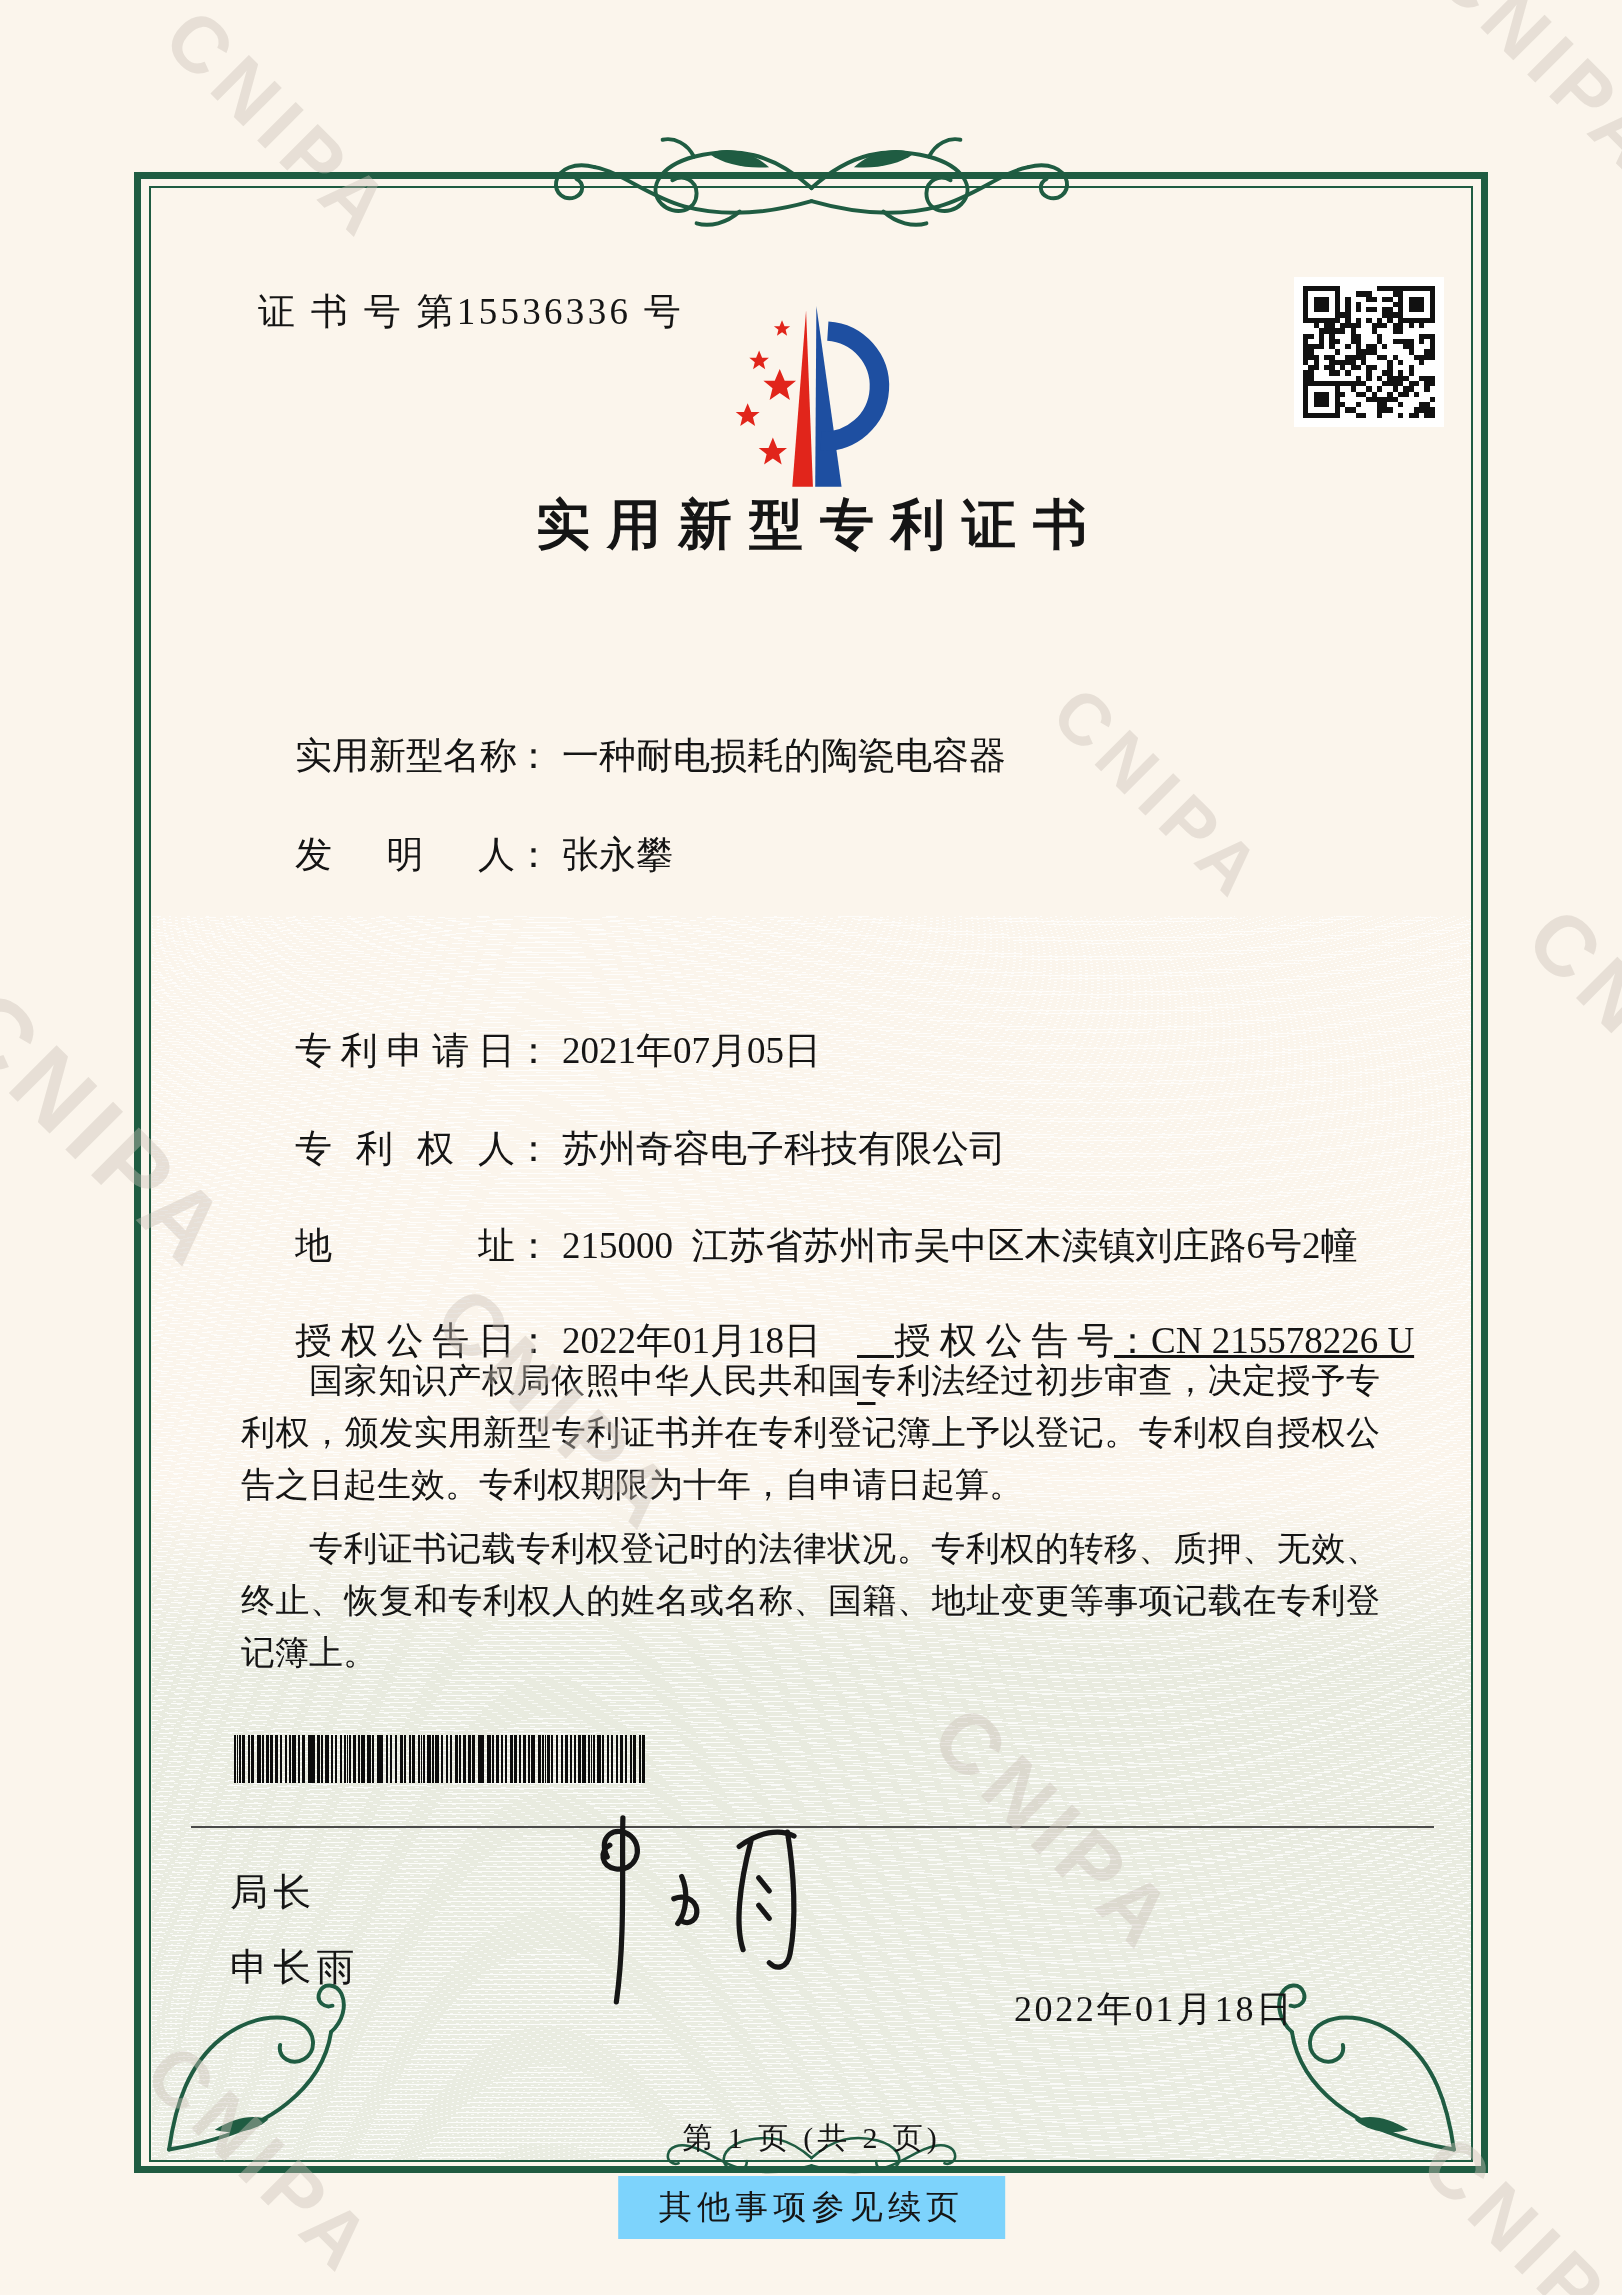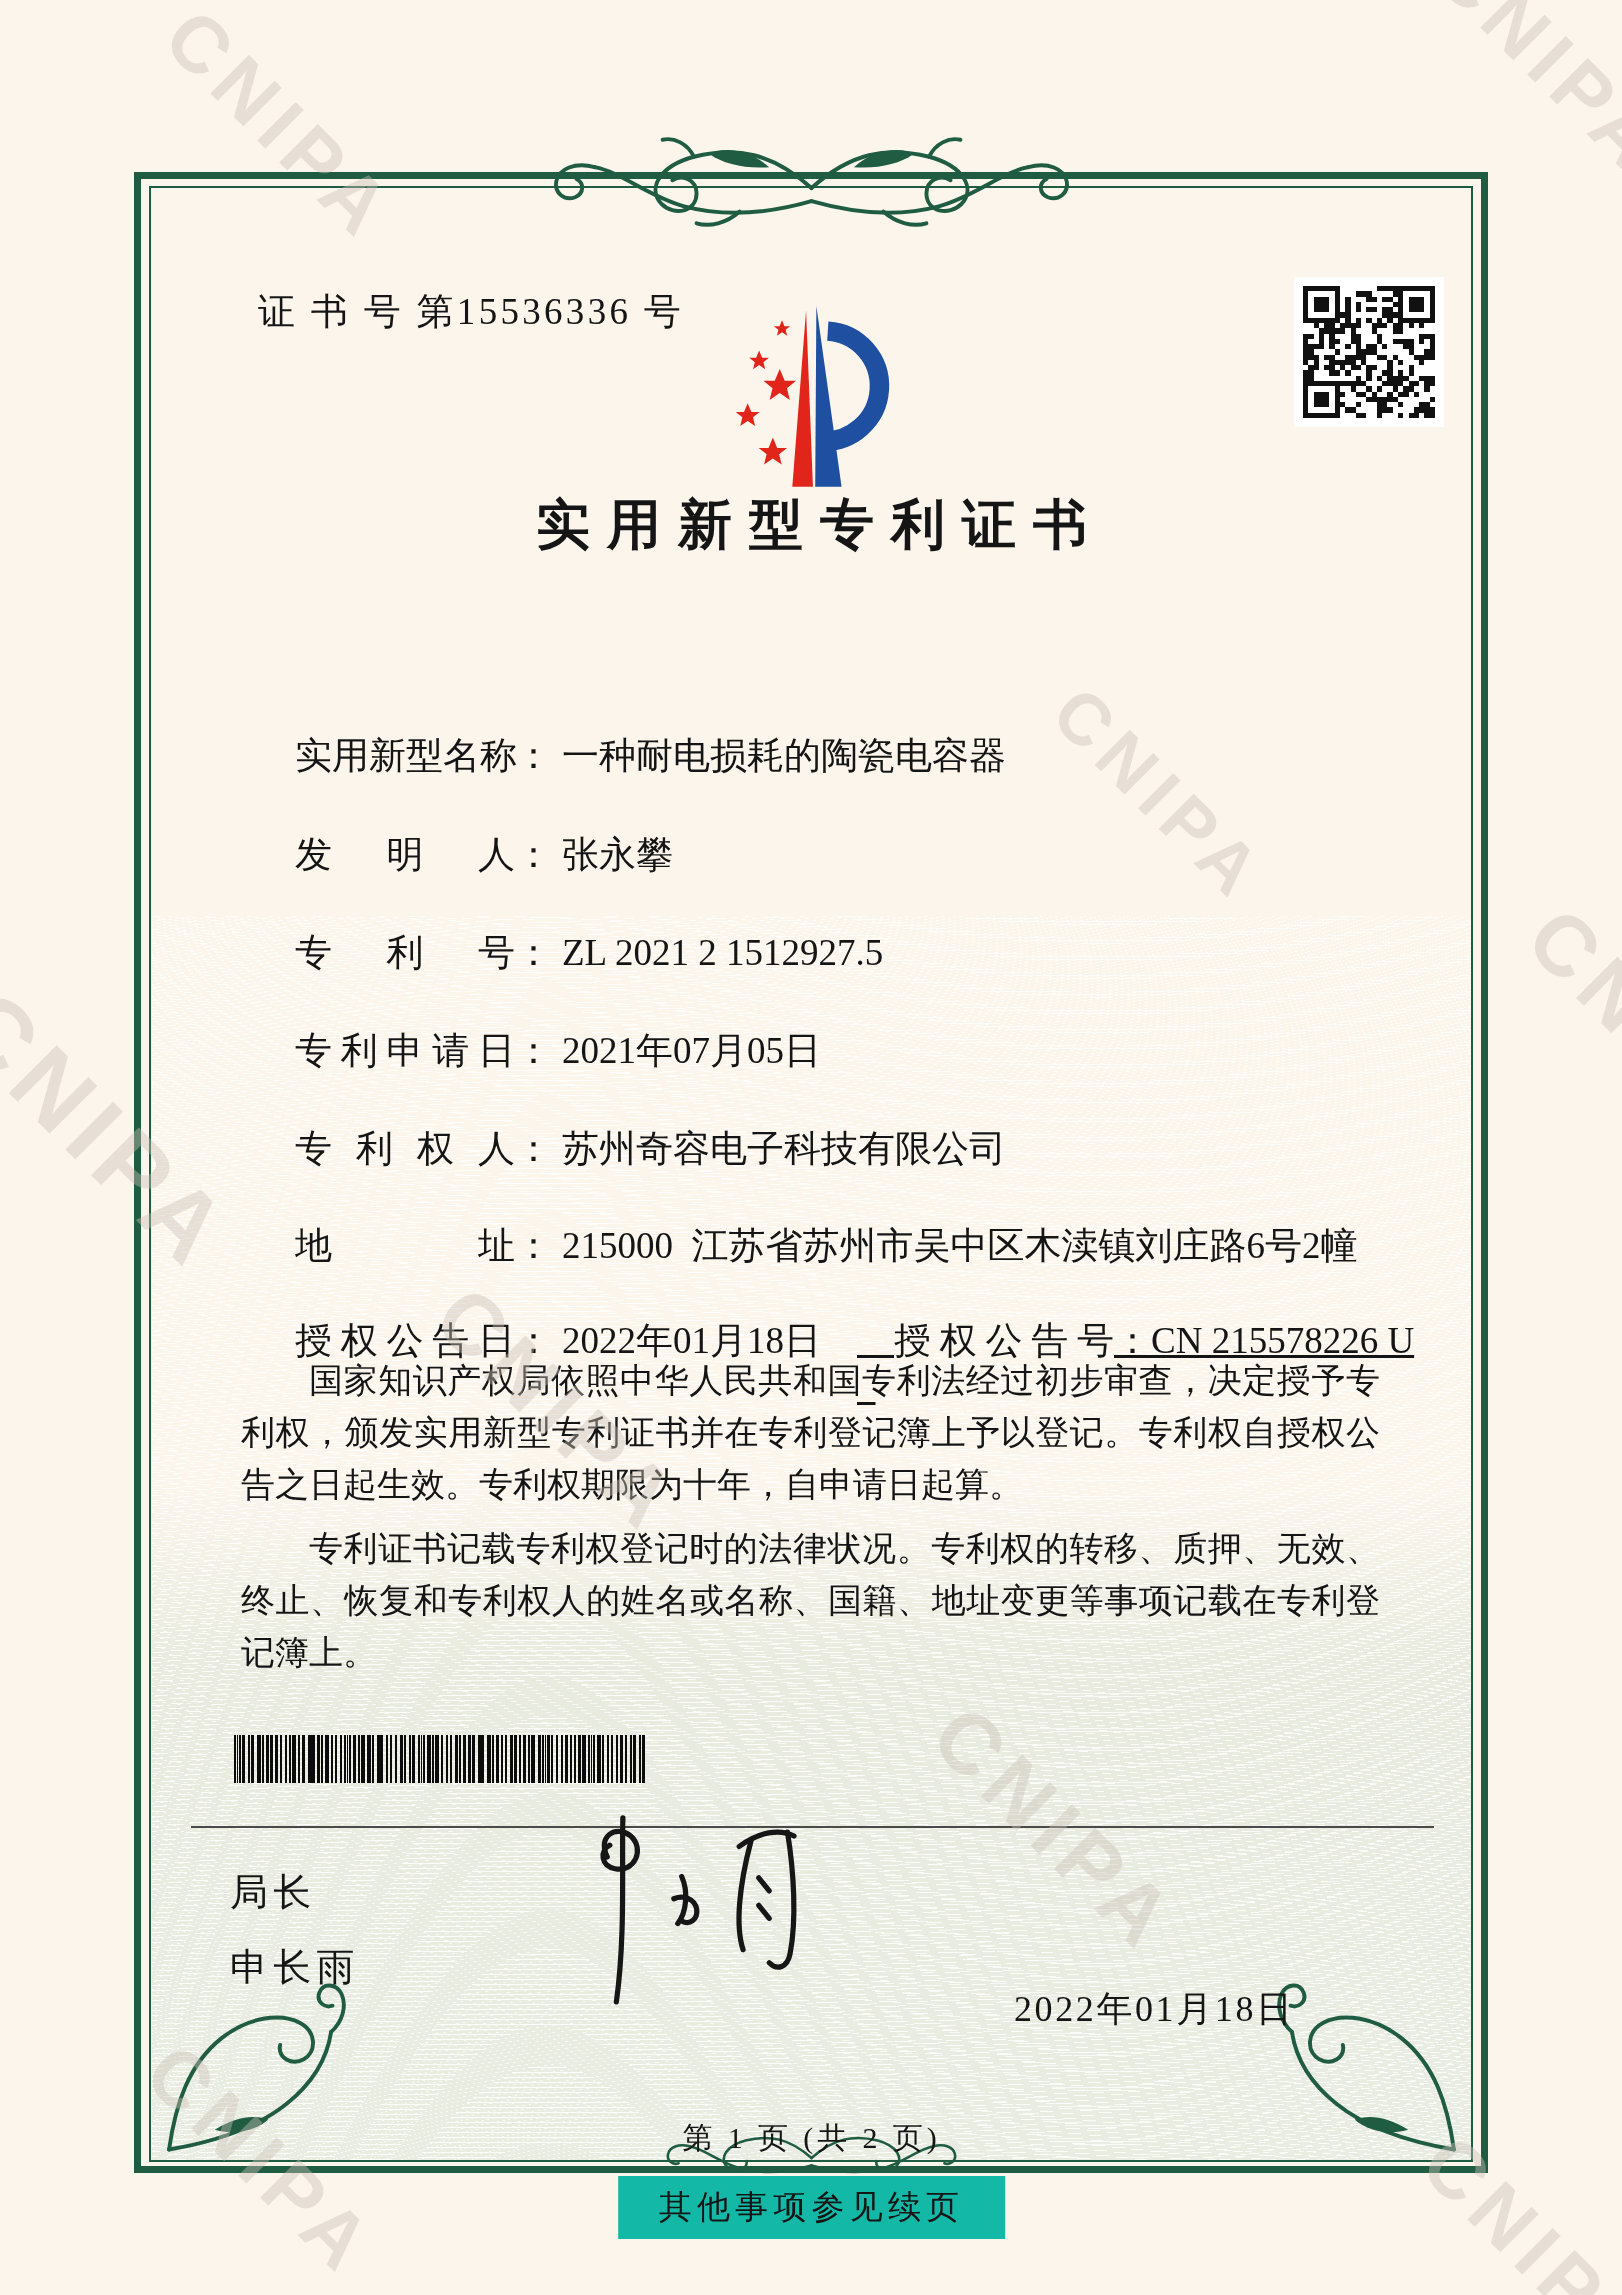--- a/index.html
+++ b/index.html
@@ -53,21 +53,21 @@
   .signer-title{position:absolute;left:230px;top:1867px;z-index:3;font-size:38px;letter-spacing:5.2px;
                 font-family:"Liberation Sans","DejaVu Sans",sans-serif;font-weight:500;}
   .signer-name{position:absolute;left:230px;top:1942px;z-index:3;font-size:38px;letter-spacing:5.2px;
                font-family:"Liberation Sans","DejaVu Sans",sans-serif;font-weight:500;}
   .signature{position:absolute;left:543px;top:1806px;width:327px;height:209px;z-index:3;}
 
   .issue-date{position:absolute;left:1014px;top:1985px;z-index:3;font-size:36px;letter-spacing:2.6px;}
   .page-info{position:absolute;left:0;top:2102px;width:100%;text-align:center;z-index:3;
              font-size:30px;letter-spacing:3.9px;margin-top:16px;}
   .note{position:absolute;left:50%;transform:translateX(-50%);top:2176px;z-index:5;
-        background:#14b8a6;padding:9.2px 41px;font-size:33px;letter-spacing:5.2px;white-space:nowrap;}
+        background:#7dd3fc;padding:9.2px 41px;font-size:33px;letter-spacing:5.2px;white-space:nowrap;}
 
   .flourish-top{position:absolute;left:543px;top:128px;width:537px;height:111px;z-index:3;}
   .flourish-bc{position:absolute;left:661px;top:2124px;width:301px;height:63px;z-index:3;}
   .corner-fl{position:absolute;width:196px;height:196px;z-index:3;}
   .corner-fl.bl{left:156px;top:1960px;}
   .corner-fl.br{left:1271px;top:1960px;transform:scaleX(-1);}
 </style>
 </head>
 <body>
 
@@ -470,23 +470,20 @@
   </div>
 
   <div class="title">实用新型专利证书</div>
 
   <div class="field" style="top:688px;">
     <span class="lbl">实用新型名称</span><span>：</span><span class="val">一种耐电损耗的陶瓷电容器</span>
   </div>
   <div class="field" style="top:787px;">
     <span class="lbl">发明人</span><span>：</span><span class="val">张永攀</span>
   </div>
-  <div class="field" style="top:885px;">
-    <span class="lbl">专利号</span><span>：</span><span class="val">ZL 2021 2 1512927.5</span>
-  </div>
   <div class="field" style="top:983px;">
     <span class="lbl">专利申请日</span><span>：</span><span class="val">2021年07月05日</span>
   </div>
   <div class="field" style="top:1081px;">
     <span class="lbl">专利权人</span><span>：</span><span class="val">苏州奇容电子科技有限公司</span>
   </div>
   <div class="field" style="top:1178px;">
     <span class="lbl">地址</span><span>：</span><span class="val">215000  江苏省苏州市吴中区木渎镇刘庄路6号2幢</span>
   </div>
   <div class="field" style="top:1273px;">

